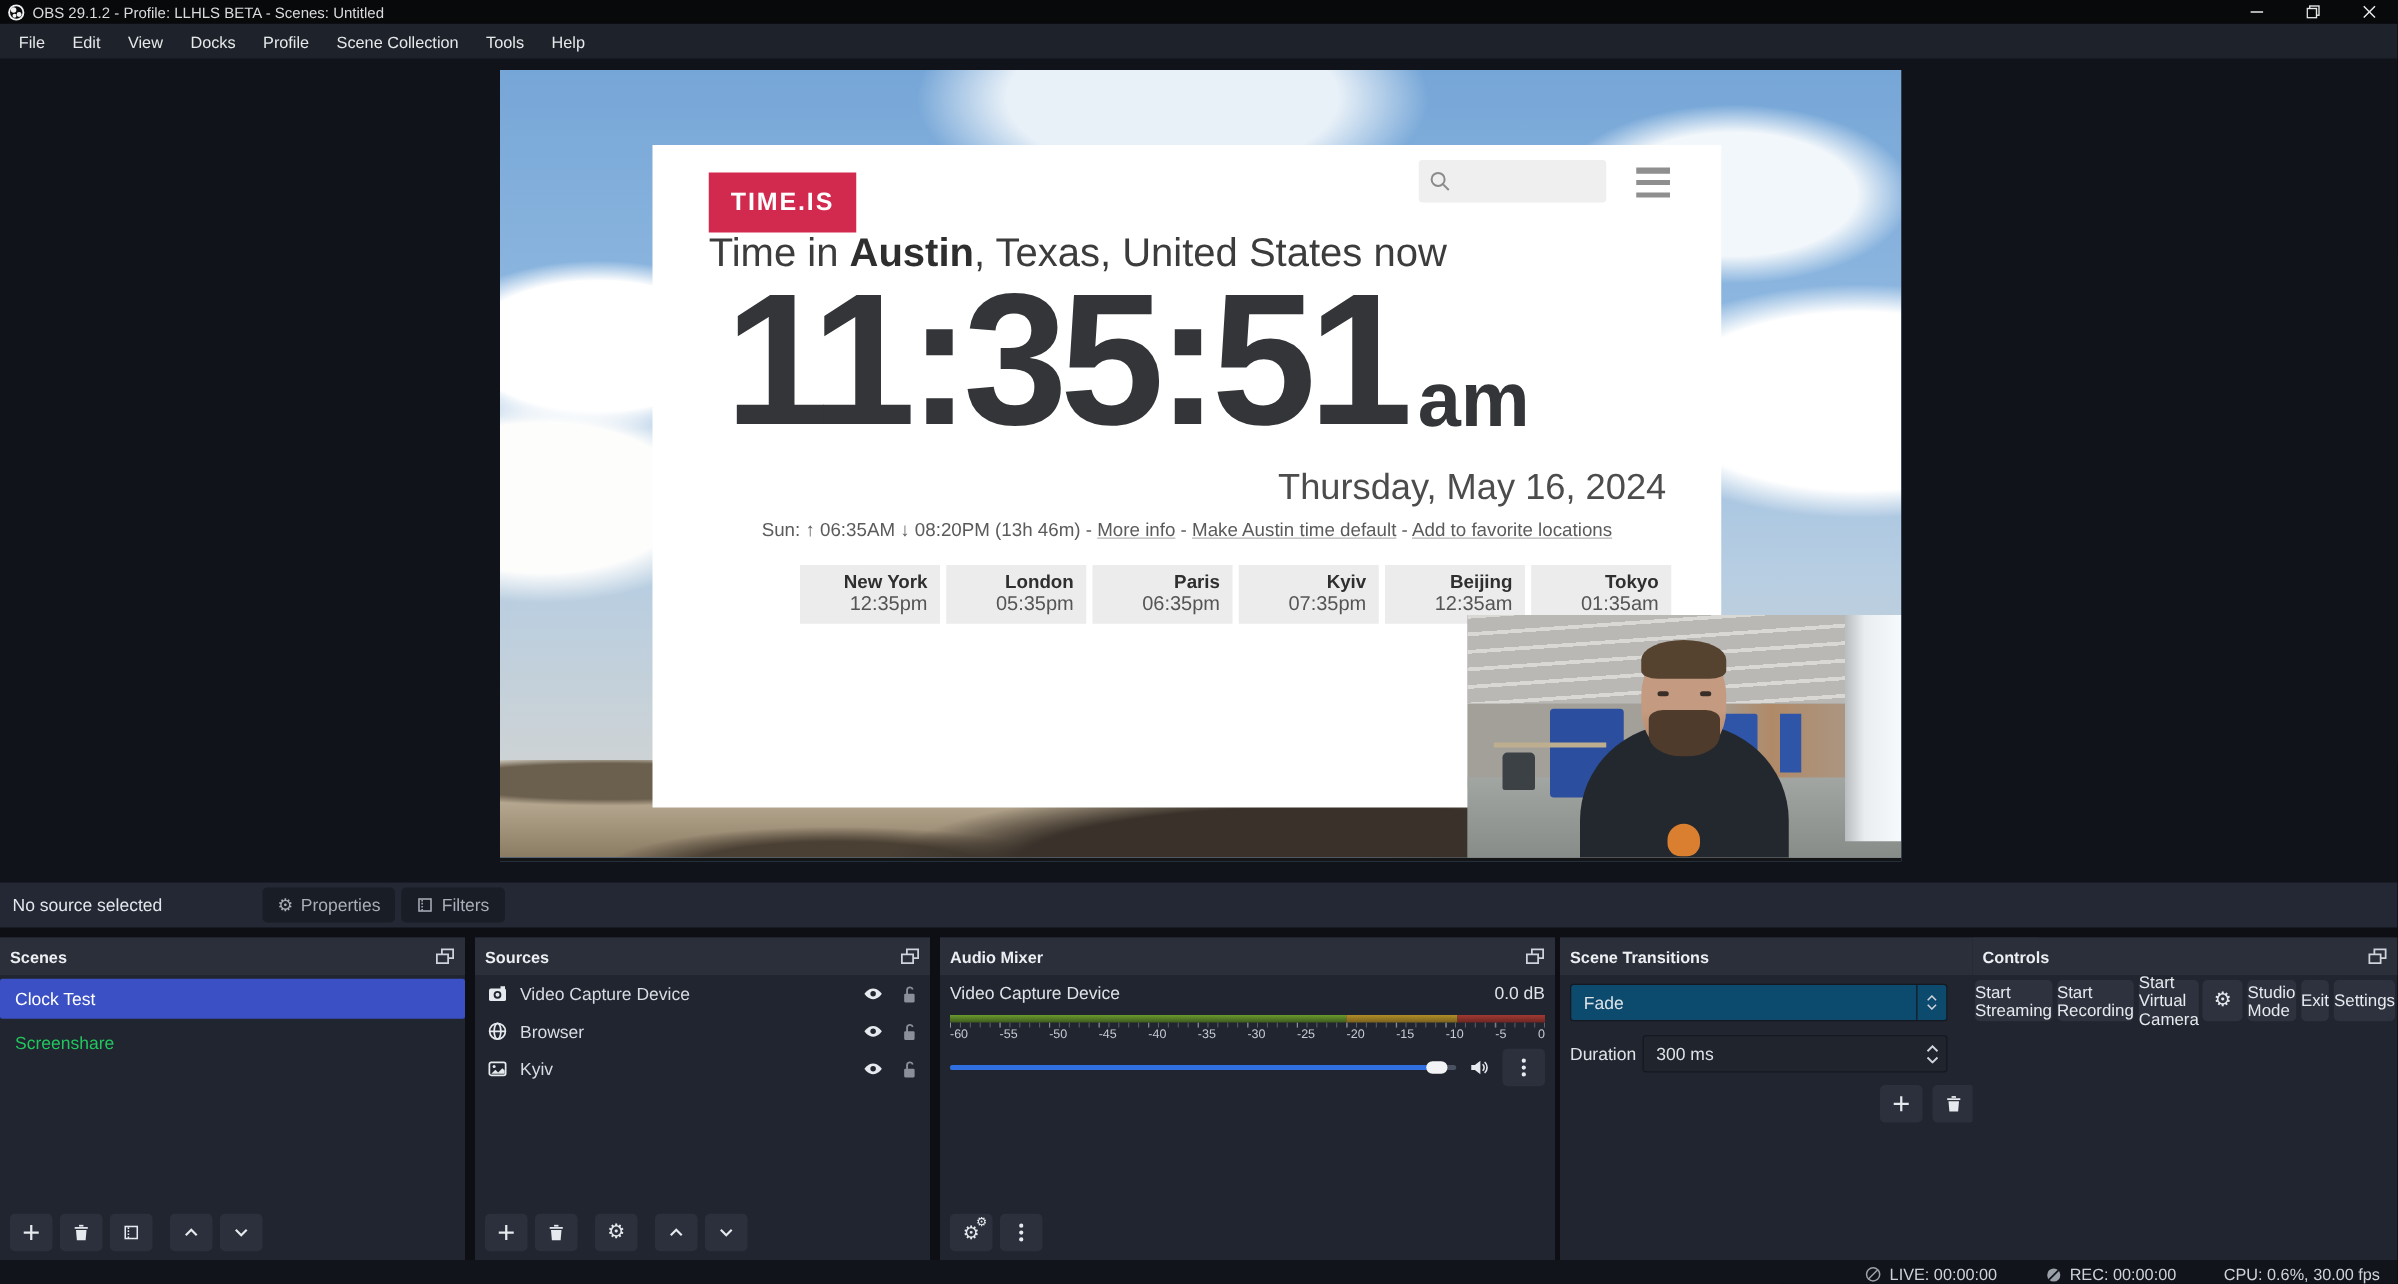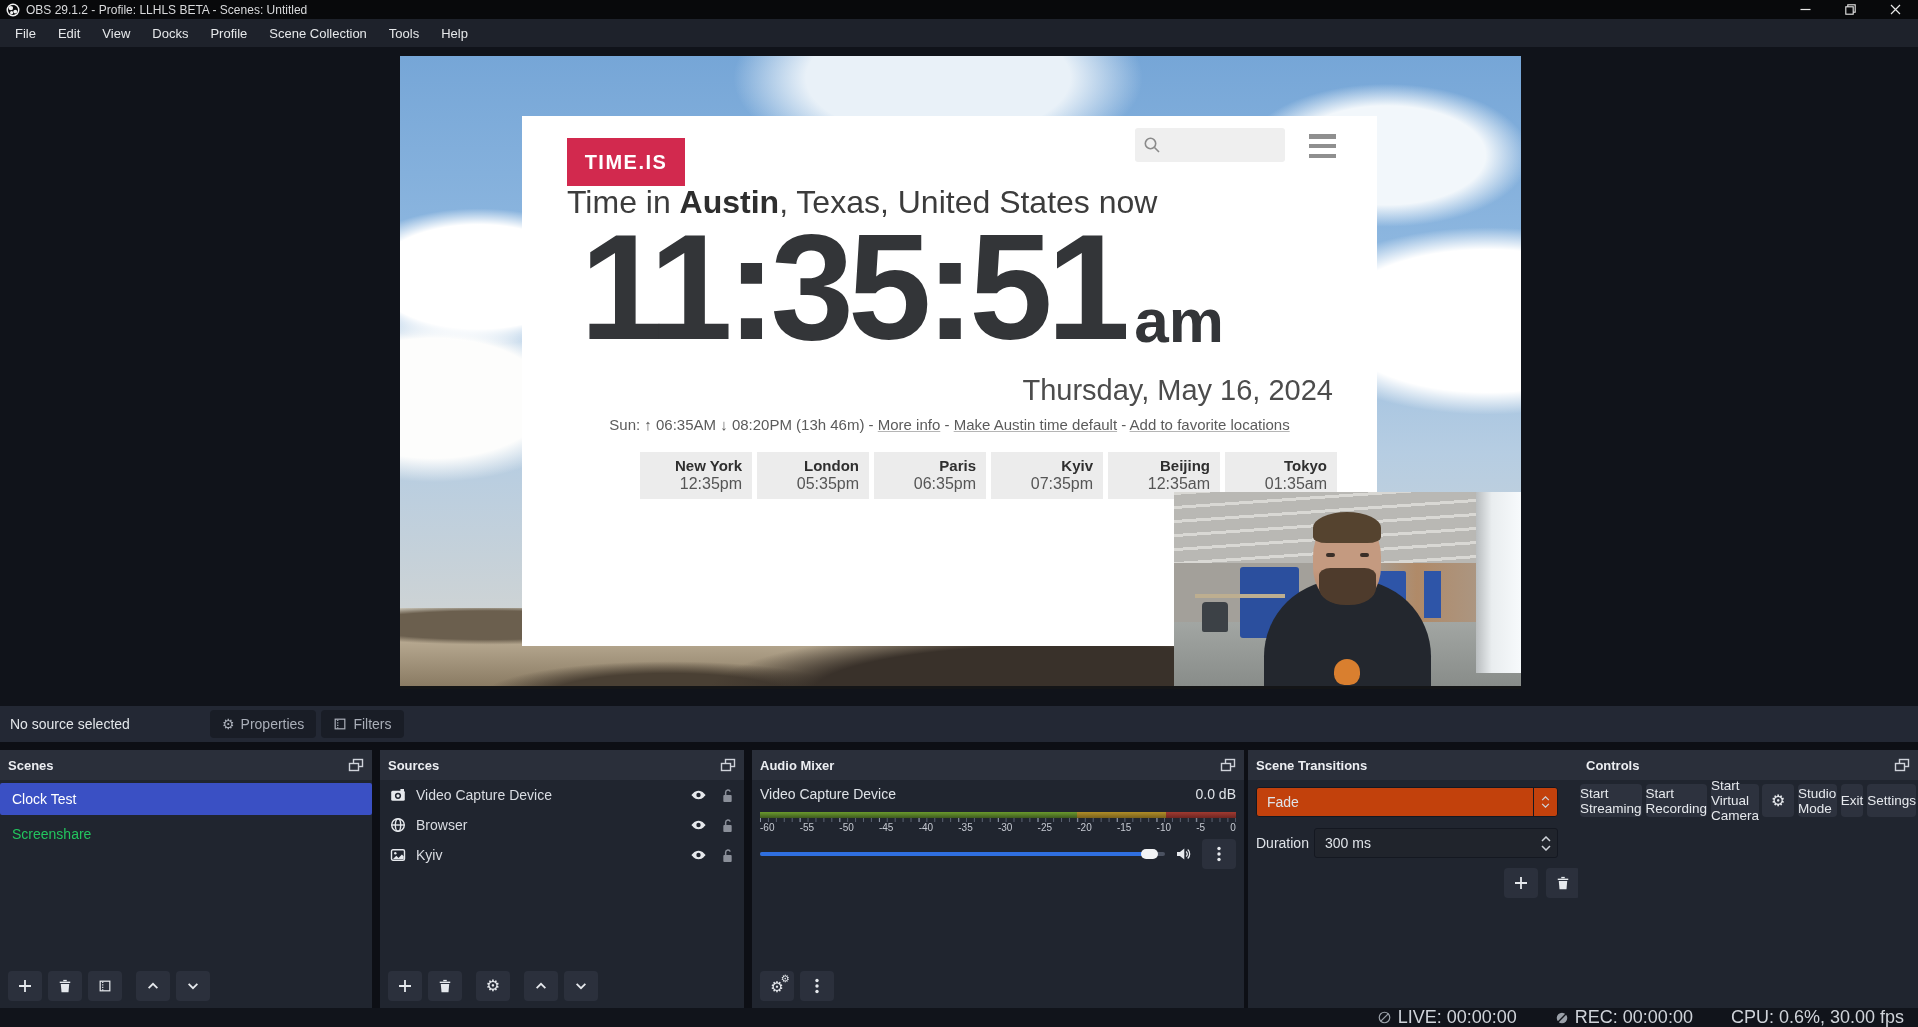--- a/index.html
+++ b/index.html
@@ -127,21 +127,21 @@
   .ticklabels { display:flex; justify-content:space-between; font-size:10px; color:#c6cad2; height:13px; }
   .mix-ctl { display:flex; align-items:center; margin-top:4px; gap:10px; }
   .vslider { flex:1; position:relative; height:12px; }
   .vslider .track { position:absolute; left:0; top:4px; height:4px; width:100%; background:#4a5160; border-radius:2px; }
   .vslider .fill { position:absolute; left:0; top:4px; height:4px; width:96%; background:#2f6fe0; border-radius:2px; }
   .vslider .handle { position:absolute; left:94%; top:1px; width:17px; height:10px; background:#f2f3f5; border-radius:5px; }
   .gear-duo { position:relative; font-size:15px; line-height:1; }
   .gear-duo .g2 { position:absolute; right:-6px; top:-5px; font-size:10px; }
 
   #transitions { left:1248px; width:382px; color:#dfe3e8; }
-  .combo { position:absolute; left:8px; top:37px; width:302px; height:30px; background:#c2410c;
+  .combo { position:absolute; left:8px; top:37px; width:302px; height:30px; background:#0c4a6e;
     border:1px solid #141821; border-radius:3px; display:flex; align-items:center; }
   .combo .val { flex:1; padding-left:10px; font-size:14px; }
   .combo .arrows { width:24px; height:100%; border-left:1px solid #141821; display:flex; flex-direction:column;
     align-items:center; justify-content:center; gap:2px; }
   .dur-row { position:absolute; left:8px; top:78px; width:302px; height:30px; display:flex; align-items:center; }
   .dur-row .dlbl { width:58px; font-size:14px; }
   .spin { flex:1; height:30px; background:#20242c; border:1px solid #141821; border-radius:3px;
     display:flex; align-items:center; }
   .spin .val { flex:1; padding-left:10px; font-size:14px; }
   .spin .arrows { width:22px; display:flex; flex-direction:column; align-items:center; gap:3px; }
@@ -149,22 +149,22 @@
 
   #controls { left:1578px; width:340px; }
   .ctl-list { padding:4px 2px 0 2px; display:flex; gap:4px; }
   .ctl-row { display:flex; gap:3px; }
   .ctl-btn { flex:1; height:33px; background:#2d323e; border-radius:4px; color:#e6e9ed; font-size:13.5px;
     display:flex; align-items:center; justify-content:center; }
   .ctl-gear { flex:0 0 32px; }
 
   
   .statusbar { position:absolute; left:0; top:1008px; width:100%; height:19px; background:#11141b;
-    display:flex; align-items:center; justify-content:flex-end; gap:10px; padding-right:14px;
-    color:#cfd3d9; font-size:18px; }
+    display:flex; align-items:flex-end; justify-content:flex-end; gap:10px; padding-right:14px;
+    color:#cfd3d9; font-size:13px; }
   .sb-item { display:flex; align-items:center; gap:6px; }
   .sb-gap { width:18px; }
 
   svg { display:block; }
 </style>
 </head>
 <body>
 
 <div id="root">
 

